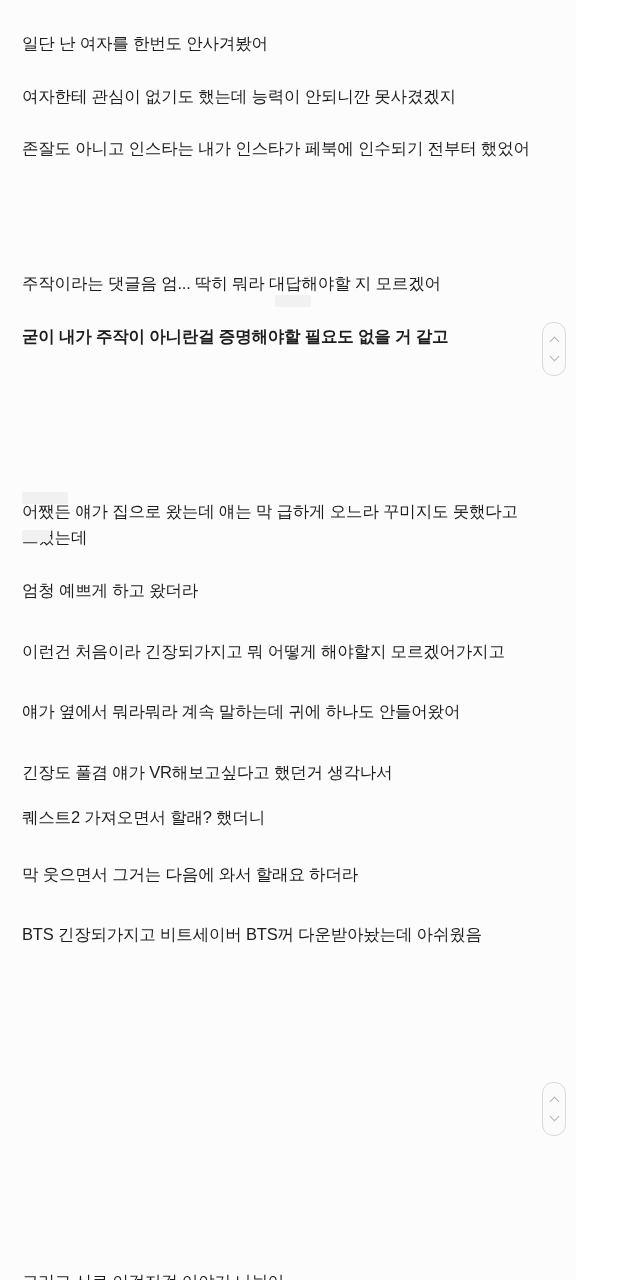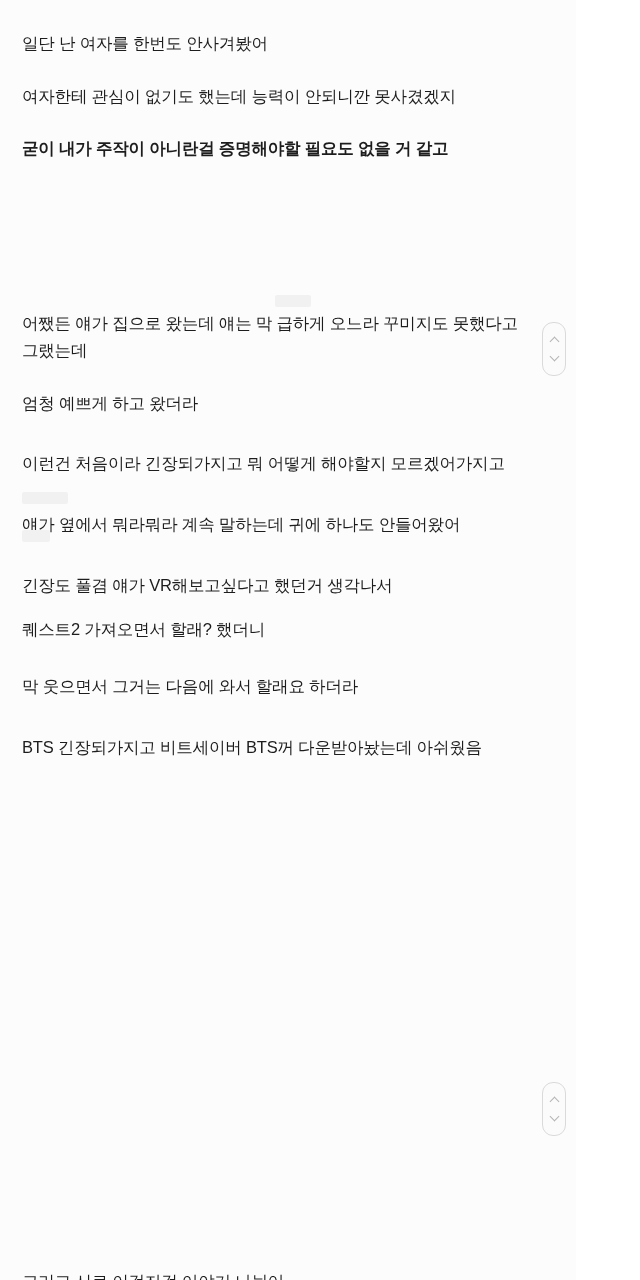--- a/index.html
+++ b/index.html
@@ -96,20 +96,22 @@
 <body>
 
 <div class="page">
 
   <div class="ghost" style="left:275px; top:295px; width:36px;"></div>
   <div class="ghost" style="left:22px; top:492px; width:46px;"></div>
   <div class="ghost" style="left:22px; top:530px; width:28px;"></div>
 
   <p class="para">일단 난 여자를 한번도 안사겨봤어</p>
   <p class="para">여자한테 관심이 없기도 했는데 능력이 안되니깐 못사겼겠지</p>
+  <p class="para gap-xlarge">존잘도 아니고 인스타는 내가 인스타가 페북에 인수되기 전부터 했었어</p>
+  <p class="para">주작이라는 댓글음 엄... 딱히 뭐라 대답해야할 지 모르겠어</p>
   <p class="para gap-xlarge" style="margin-bottom:148px;font-weight:bold;">굳이 내가 주작이 아니란걸 증명해야할 필요도 없을 거 같고</p>
   <p class="para">어쨌든 얘가 집으로 왔는데 얘는 막 급하게 오느라 꾸미지도 못했다고 그랬는데</p>
   <p class="para gap-small" style="margin-bottom:34px;">엄청 예쁘게 하고 왔더라</p>
   <p class="para gap-small" style="margin-bottom:34px;">이런건 처음이라 긴장되가지고 뭐 어떻게 해야할지 모르겠어가지고</p>
   <p class="para gap-small" style="margin-bottom:34px;">얘가 옆에서 뭐라뭐라 계속 말하는데 귀에 하나도 안들어왔어</p>
   <p class="para gap-small" style="margin-bottom:18px;">긴장도 풀겸 얘가 VR해보고싶다고 했던거 생각나서</p>
   <p class="para gap-small" style="margin-bottom:30px;">퀘스트2 가져오면서 할래? 했더니</p>
   <p class="para gap-small" style="margin-bottom:34px;">막 웃으면서 그거는 다음에 와서 할래요 하더라</p>
   <p class="para gap-small" style="margin-bottom:34px;">BTS 긴장되가지고 비트세이버 BTS꺼 다운받아놨는데 아쉬웠음</p>
 

